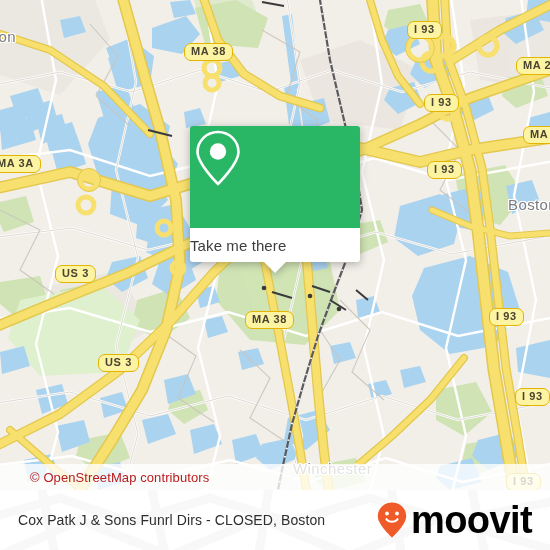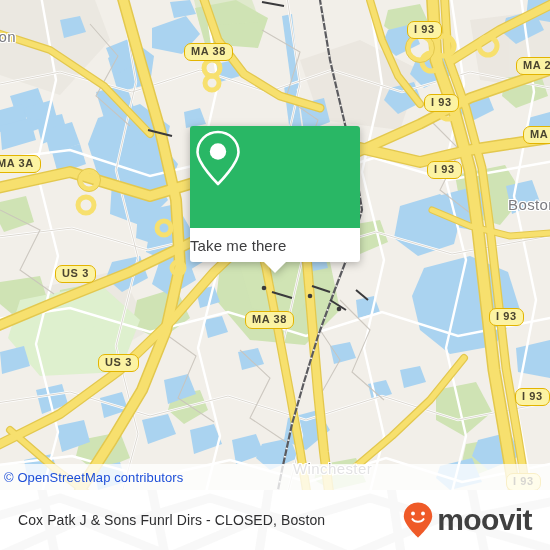--- a/index.html
+++ b/index.html
@@ -84,22 +84,22 @@
     border-top:11px solid #ffffff;
   }
 
   
   #attribution{
     position:absolute;left:0;top:464px;width:550px;height:26px;
     background:rgba(255,255,255,.78);
     display:flex;align-items:center;
   }
   #attribution-text{
-    padding-left:4px;
-    color:#1d4ed8;
+    padding-left:30px;
+    color:#b91c1c;
     font-size:13px;
     letter-spacing:.1px;
   }
 
   
   #footer{
     position:absolute;left:0;top:490px;width:550px;height:60px;
     background:#ffffff;overflow:hidden;
   }
   #footer-watermark{position:absolute;left:0;top:-490px;opacity:.055;}
@@ -110,22 +110,22 @@
     padding:0 18px 0 18px;box-sizing:border-box;
   }
   #footer-title{
     color:#2e2e30;
     font-size:14px;
     letter-spacing:.1px;
     white-space:nowrap;
   }
   #brand{display:flex;align-items:center;gap:3px;}
   #brand-wordmark{
-    color:#404040;
-    font-size:30px;
+    color:#000000;
+    font-size:38px;
     font-weight:bold;
     letter-spacing:-.6px;
     line-height:30px;
   }
 </style>
 </head>
 <body>
 
 <div id="app">
 

